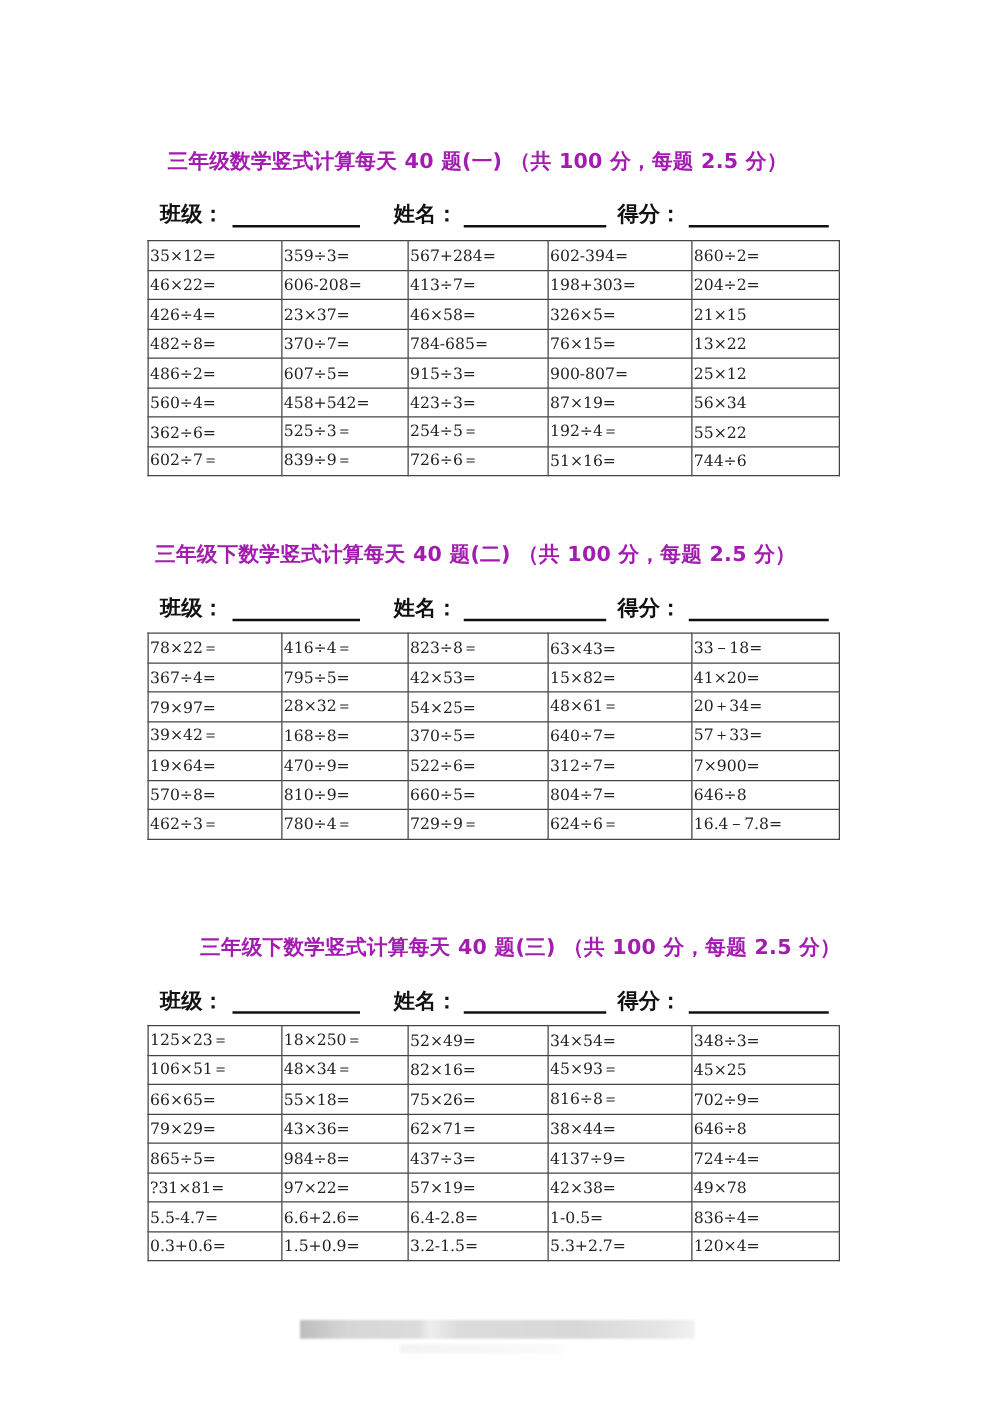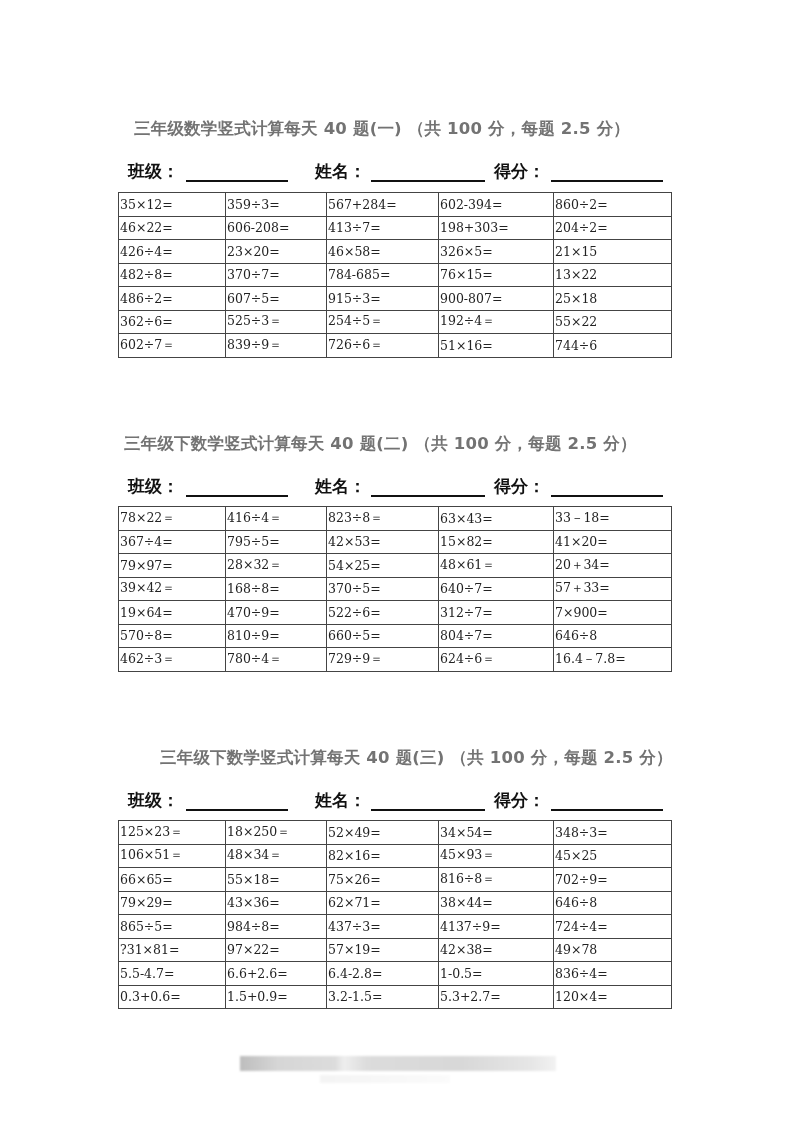--- a/index.html
+++ b/index.html
@@ -13,21 +13,21 @@
       font-family: "DejaVu Serif", "Liberation Serif", serif;
       color: #111;
     }
     .title {
       position: absolute;
       font-family: "DejaVu Sans", "Liberation Sans", sans-serif;
       font-weight: bold;
       font-size: 16.5px;
       letter-spacing: 0.2px;
       white-space: nowrap;
-      color: #737373;
+      color: #a21caf;
     }
     .info-row {
       position: absolute;
       left: 128px;
       font-family: "DejaVu Sans", "Liberation Sans", sans-serif;
       font-weight: bold;
       font-size: 17px;
       white-space: nowrap;
       height: 24px;
     }
@@ -109,38 +109,45 @@
         </tr>
       <tr>
           <td>46×22=</td>
           <td>606-208=</td>
           <td>413÷7=</td>
           <td>198+303=</td>
           <td>204÷2=</td>
         </tr>
       <tr>
           <td>426÷4=</td>
-          <td>23×20=</td>
+          <td>23×37=</td>
           <td>46×58=</td>
           <td>326×5=</td>
           <td>21×15</td>
         </tr>
       <tr>
           <td>482÷8=</td>
           <td>370÷7=</td>
           <td>784-685=</td>
           <td>76×15=</td>
           <td>13×22</td>
         </tr>
       <tr>
           <td>486÷2=</td>
           <td>607÷5=</td>
           <td>915÷3=</td>
           <td>900-807=</td>
-          <td>25×18</td>
+          <td>25×12</td>
+        </tr>
+      <tr>
+          <td>560÷4=</td>
+          <td>458+542=</td>
+          <td>423÷3=</td>
+          <td>87×19=</td>
+          <td>56×34</td>
         </tr>
       <tr>
           <td>362÷6=</td>
           <td>525÷3＝</td>
           <td>254÷5＝</td>
           <td>192÷4＝</td>
           <td>55×22</td>
         </tr>
       <tr>
           <td>602÷7＝</td>

